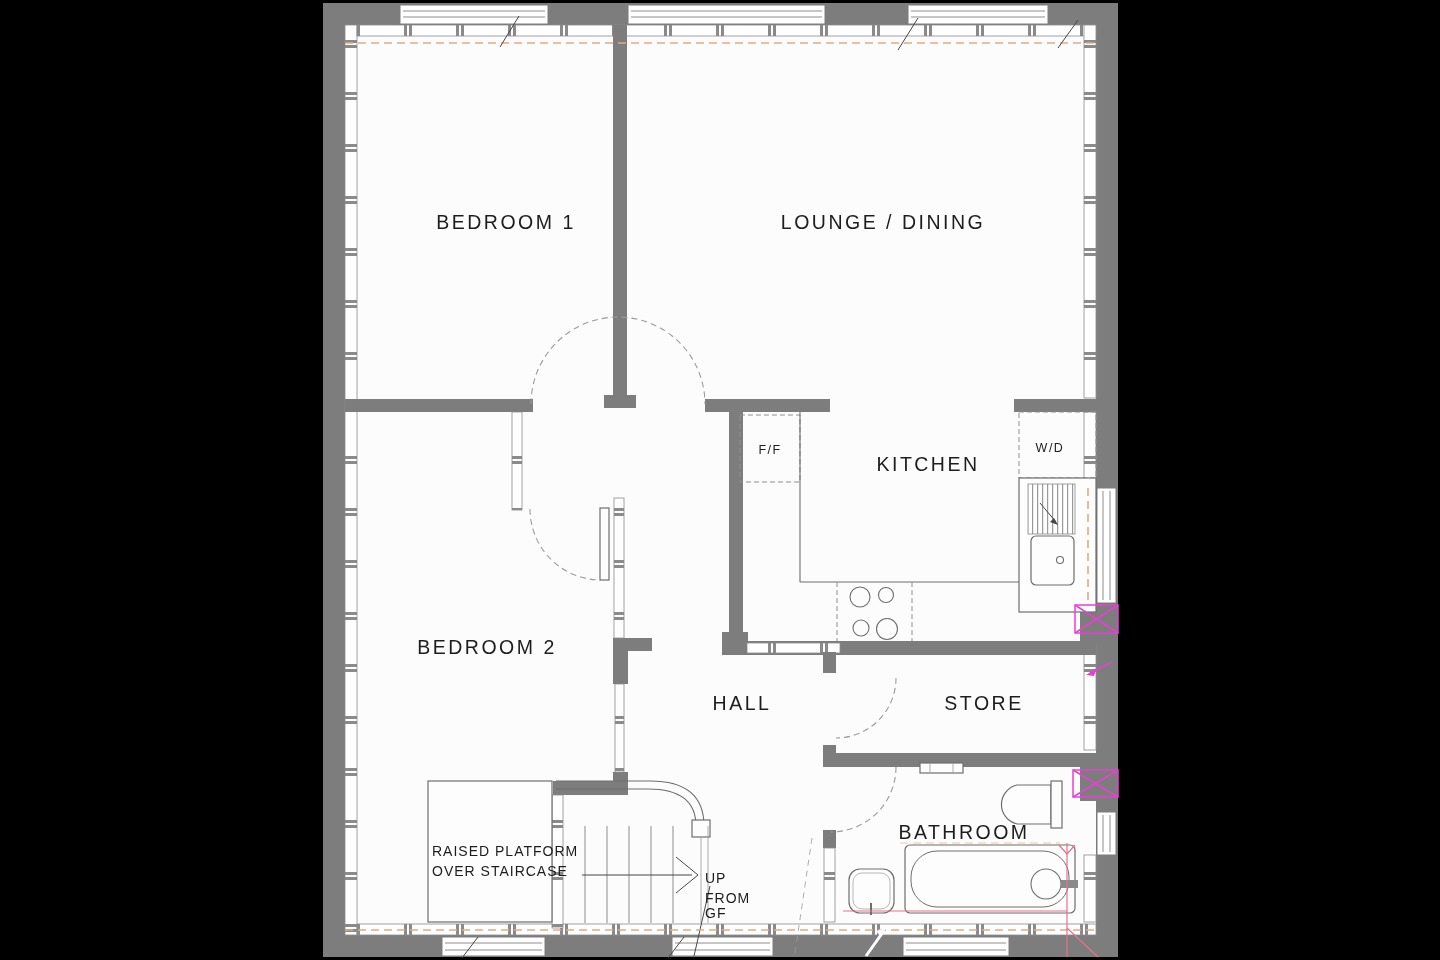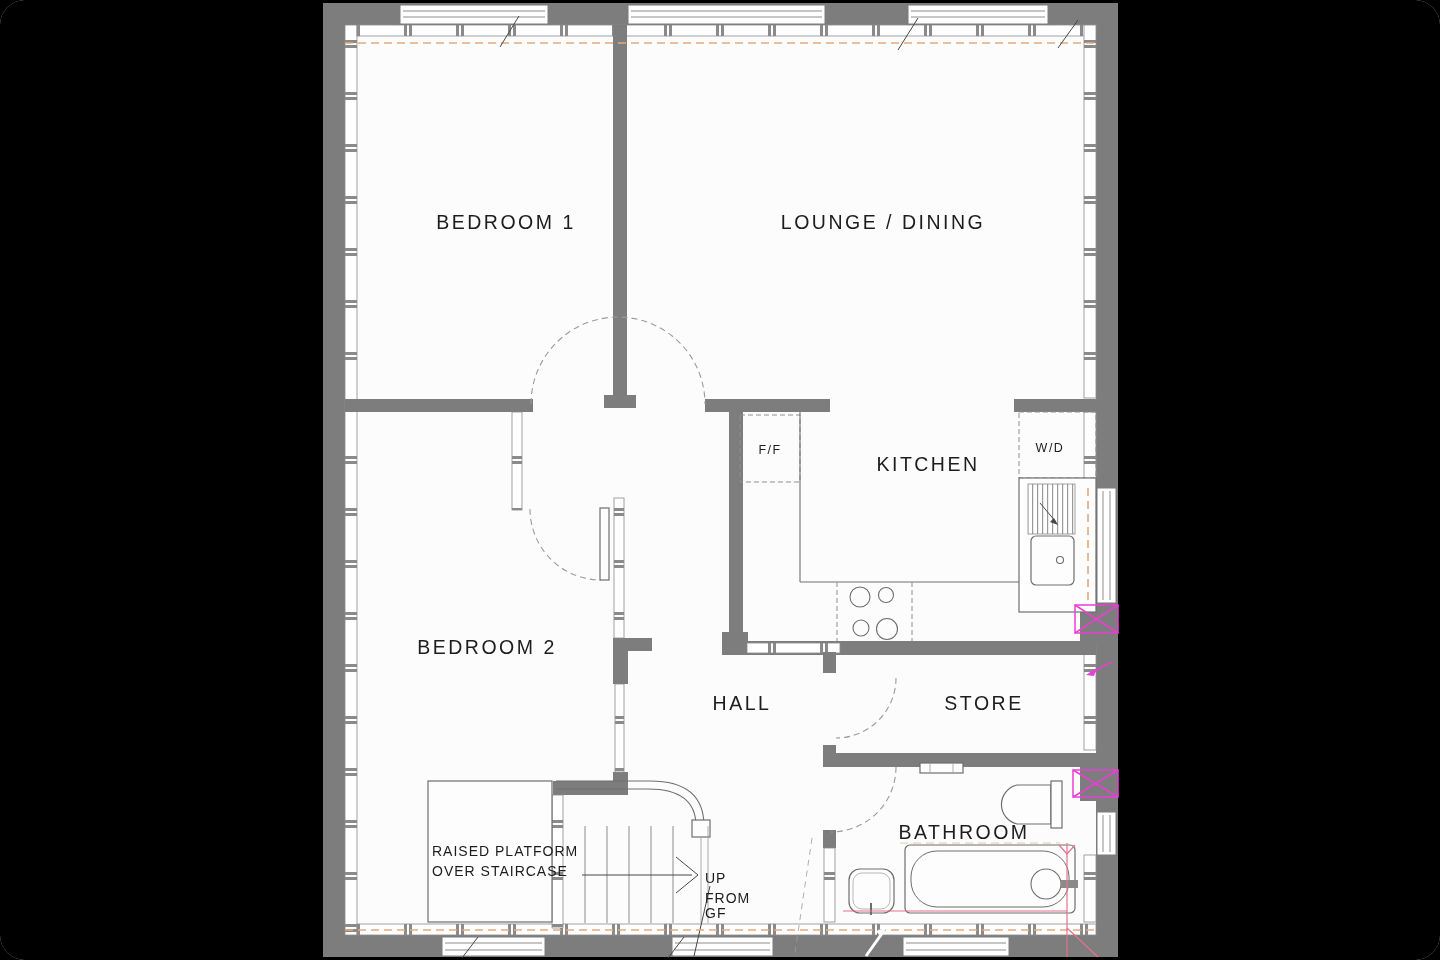--- a/index.html
+++ b/index.html
@@ -1,16 +1,16 @@
 <!DOCTYPE html>
 <html><head>
 <meta charset="utf-8">
 <style>
   html,body{margin:0;padding:0;background:#000;}
-  .stage{position:relative;width:1440px;height:960px;background:#c4b5fd;overflow:hidden;border-radius:25px;}
+  .stage{position:relative;width:1440px;height:960px;background:#c4b5fd;overflow:hidden;}
   svg{position:absolute;left:0;top:0;}
   .wall{fill:#7d7d7d;stroke:none;}
   .stud{fill:url(#tiesV);stroke:#8a8a8a;stroke-width:0.8;}
   .studh{fill:url(#tiesH);stroke:#8a8a8a;stroke-width:0.8;}
   .winbox{fill:#ffffff;stroke:#7d7d7d;stroke-width:1;}
   .wline{stroke:#8d8d8d;stroke-width:1;fill:none;}
   .ln{stroke:#6e6e6e;stroke-width:1.1;fill:none;}
   .lnthin{stroke:#9a9a9a;stroke-width:0.8;fill:none;}
   .fix{fill:#fdfdfd;stroke:#6e6e6e;stroke-width:1.2;}
   .dash{stroke:#9b9b9b;stroke-width:1.1;fill:none;stroke-dasharray:6 4;}

